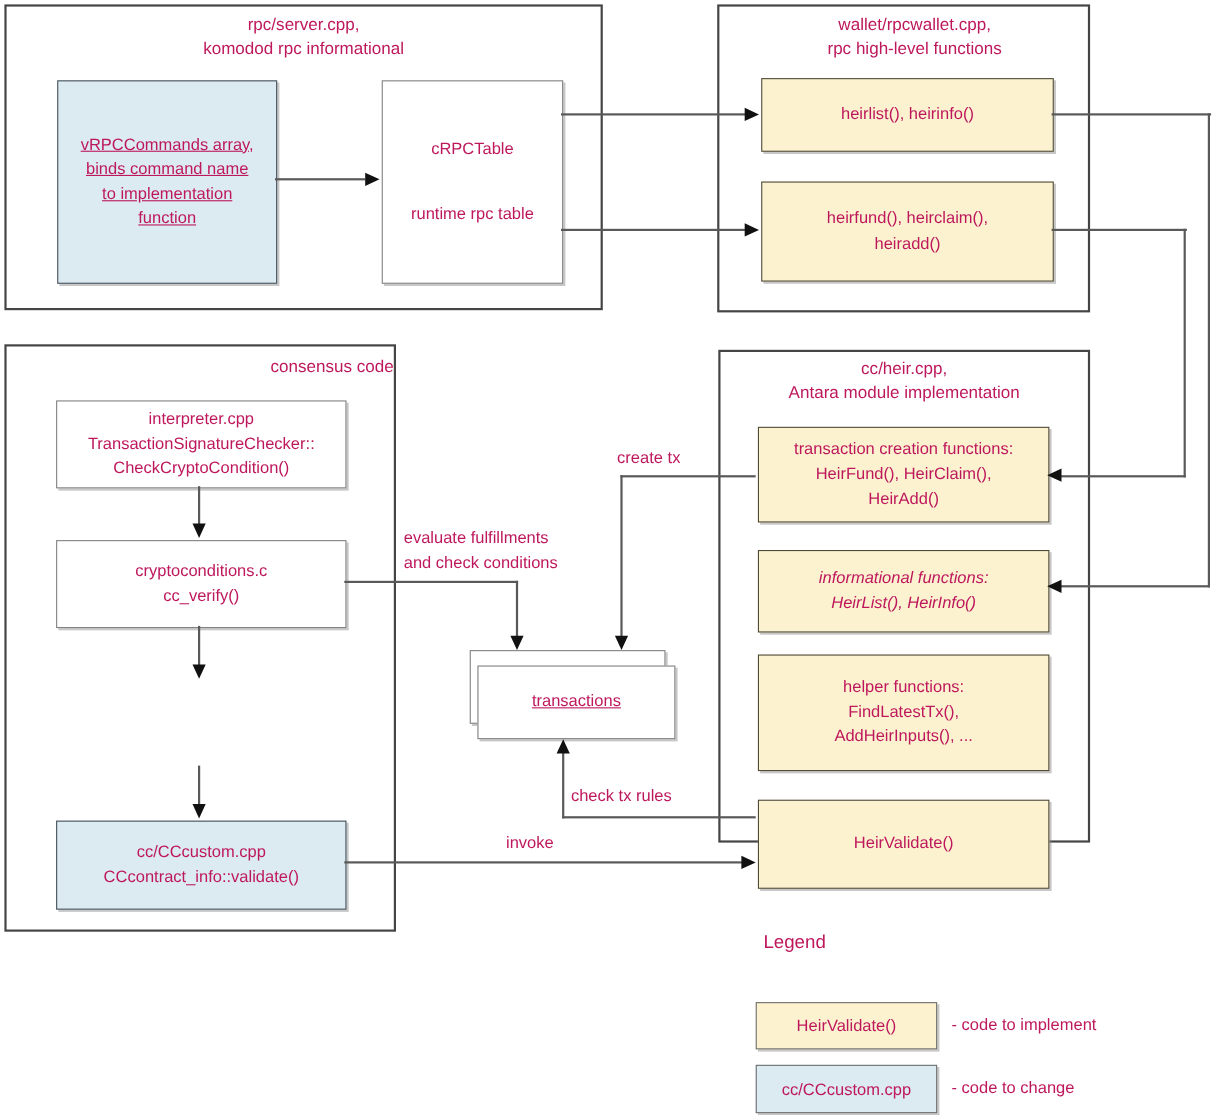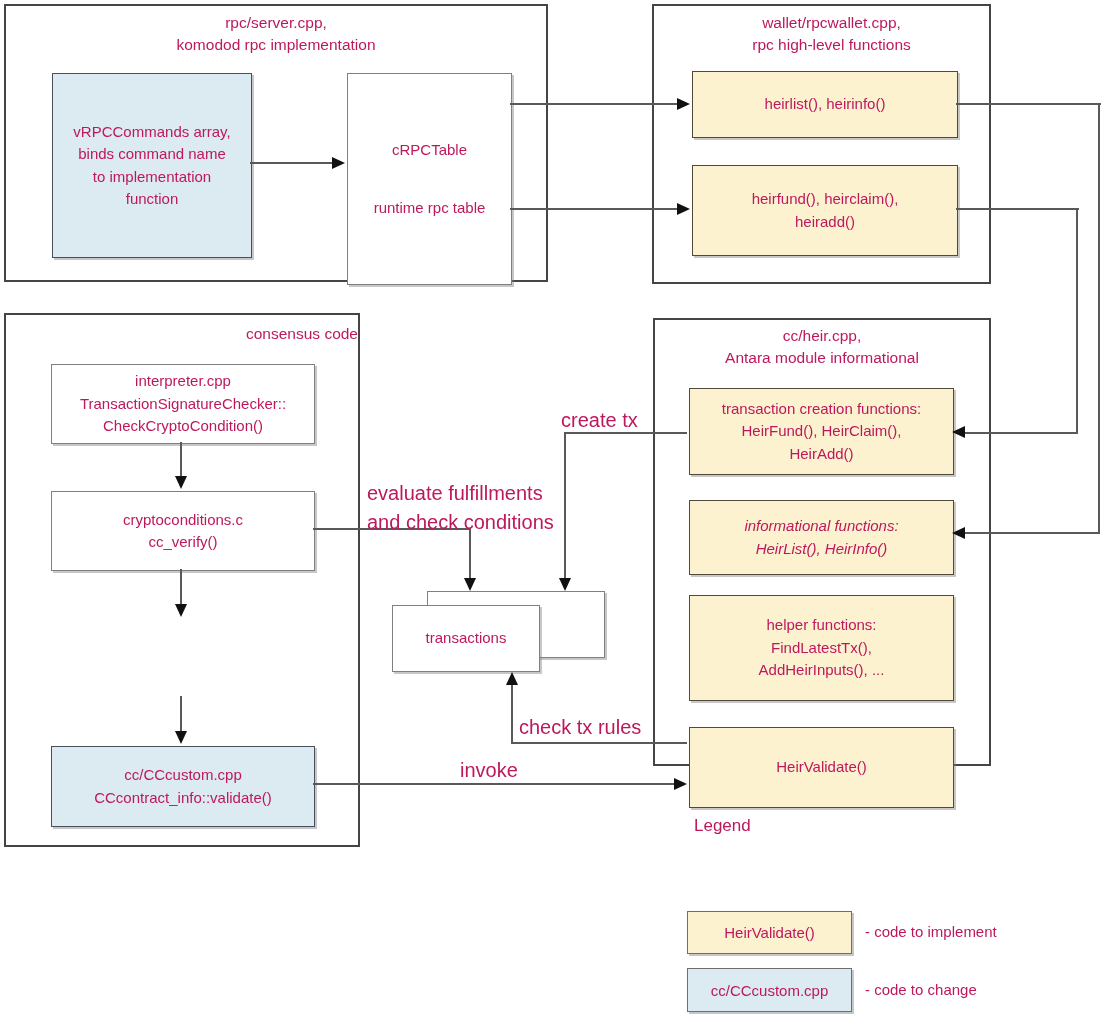--- a/index.html
+++ b/index.html
@@ -27,47 +27,47 @@
   .fill-blue{background:#dceaf2;border:1.5px solid #45505a;}
   .fill-white{background:#ffffff;border:1.5px solid #808080;}
   .hline,.vline{position:absolute;background:#595959;z-index:2;}
   .hline{height:2px;}
   .vline{width:2px;}
   .arr{position:absolute;width:0;height:0;z-index:4;}
   .arr-right{border-style:solid;border-width:6px 0 6px 13px;border-color:transparent transparent transparent #111111;}
   .arr-left{border-style:solid;border-width:6px 13px 6px 0;border-color:transparent #111111 transparent transparent;}
   .arr-down{border-style:solid;border-width:13px 6px 0 6px;border-color:#111111 transparent transparent transparent;}
   .arr-up{border-style:solid;border-width:0 6px 13px 6px;border-color:transparent transparent #111111 transparent;}
-  .lbl{position:absolute;font-size:20px;line-height:1.45;white-space:nowrap;z-index:5;}
+  .lbl{position:absolute;font-size:15px;line-height:1.45;white-space:nowrap;z-index:5;}
   .lbl span{display:block;}
   .legend-title{position:absolute;font-size:17px;z-index:5;}
   .legend-sample{
     position:absolute;box-sizing:border-box;display:flex;align-items:center;justify-content:center;
     font-size:15px;z-index:5;box-shadow:2px 2px 0 rgba(130,130,130,0.45);
   }
   .legend-sample.fill-yellow,.legend-sample.fill-blue{border:1.5px solid #6e6e6e;}
   .legend-label{position:absolute;font-size:15px;white-space:nowrap;z-index:5;}
 </style>
 </head>
 <body>
 
 <div class="canvas">
 
   <div class="container-box" style="left:4px;top:4px;width:544px;height:278px;">
     <div class="ctitle" style="top:6px;">
       <span>rpc/server.cpp,</span>
-      <span>komodod rpc implementation</span>
+      <span>komodod rpc informational</span>
     </div>
-    <div class="node fill-blue" style="left:46px;top:67px;width:200px;height:185px;">
+    <div class="node fill-blue" style="left:46px;top:67px;width:200px;height:185px;text-decoration:underline;">
       <span>vRPCCommands array,</span>
       <span>binds command name</span>
       <span>to implementation</span>
       <span>function</span>
     </div>
-    <div class="node fill-white" style="left:341px;top:67px;width:165px;height:212px;gap:36px;">
+    <div class="node fill-white" style="left:341px;top:67px;width:165px;height:185px;gap:36px;">
       <span>cRPCTable</span>
       <span>runtime rpc table</span>
     </div>
   </div>
 
   <div class="container-box" style="left:652px;top:4px;width:339px;height:280px;">
     <div class="ctitle" style="top:6px;padding-left:20px;">
       <span>wallet/rpcwallet.cpp,</span>
       <span>rpc high-level functions</span>
     </div>
@@ -95,21 +95,21 @@
     </div>
     <div class="node fill-blue" style="left:45px;top:431px;width:264px;height:81px;">
       <span>cc/CCcustom.cpp</span>
       <span>CCcontract_info::validate()</span>
     </div>
   </div>
 
   <div class="container-box" style="left:653px;top:318px;width:338px;height:448px;">
     <div class="ctitle" style="top:5px;">
       <span>cc/heir.cpp,</span>
-      <span>Antara module informational</span>
+      <span>Antara module implementation</span>
     </div>
     <div class="node fill-yellow" style="left:34px;top:68px;width:265px;height:87px;">
       <span>transaction creation functions:</span>
       <span>HeirFund(), HeirClaim(),</span>
       <span>HeirAdd()</span>
     </div>
     <div class="node fill-yellow" style="left:34px;top:180px;width:265px;height:75px;font-style:italic;">
       <span>informational functions:</span>
       <span>HeirList(), HeirInfo()</span>
     </div>
@@ -117,21 +117,21 @@
       <span>helper functions:</span>
       <span>FindLatestTx(),</span>
       <span>AddHeirInputs(), ...</span>
     </div>
     <div class="node fill-yellow" style="left:34px;top:407px;width:265px;height:81px;">
       <span>HeirValidate()</span>
     </div>
   </div>
 
   <div class="node fill-white" style="left:427px;top:591px;width:178px;height:67px;"></div>
-  <div class="node fill-white" style="left:392px;top:605px;width:148px;height:67px;">
+  <div class="node fill-white" style="left:434px;top:605px;width:180px;height:67px;text-decoration:underline;">
     <span>transactions</span>
   </div>
 
   <div class="hline" style="left:250px;top:162px;width:82px;"></div>
   <div class="arr arr-right" style="left:332px;top:157px;"></div>
 
   <div class="hline" style="left:510px;top:103px;width:168px;"></div>
   <div class="arr arr-right" style="left:677px;top:98px;"></div>
 
   <div class="hline" style="left:510px;top:208px;width:168px;"></div>
@@ -170,19 +170,19 @@
   <div class="arr arr-down" style="left:175px;top:731px;"></div>
 
   <div class="lbl" style="left:561px;top:406px;">create tx</div>
   <div class="lbl" style="left:367px;top:479px;">
     <span>evaluate fulfillments</span>
     <span>and check conditions</span>
   </div>
   <div class="lbl" style="left:519px;top:713px;">check tx rules</div>
   <div class="lbl" style="left:460px;top:756px;">invoke</div>
 
-  <div class="legend-title" style="left:694px;top:816px;">Legend</div>
+  <div class="legend-title" style="left:694px;top:847px;">Legend</div>
   <div class="legend-sample fill-yellow" style="left:687px;top:911px;width:165px;height:43px;">HeirValidate()</div>
   <div class="legend-label" style="left:865px;top:923px;">- code to implement</div>
   <div class="legend-sample fill-blue" style="left:687px;top:968px;width:165px;height:44px;">cc/CCcustom.cpp</div>
   <div class="legend-label" style="left:865px;top:981px;">- code to change</div>
 
 </div>
 
 </body></html>

